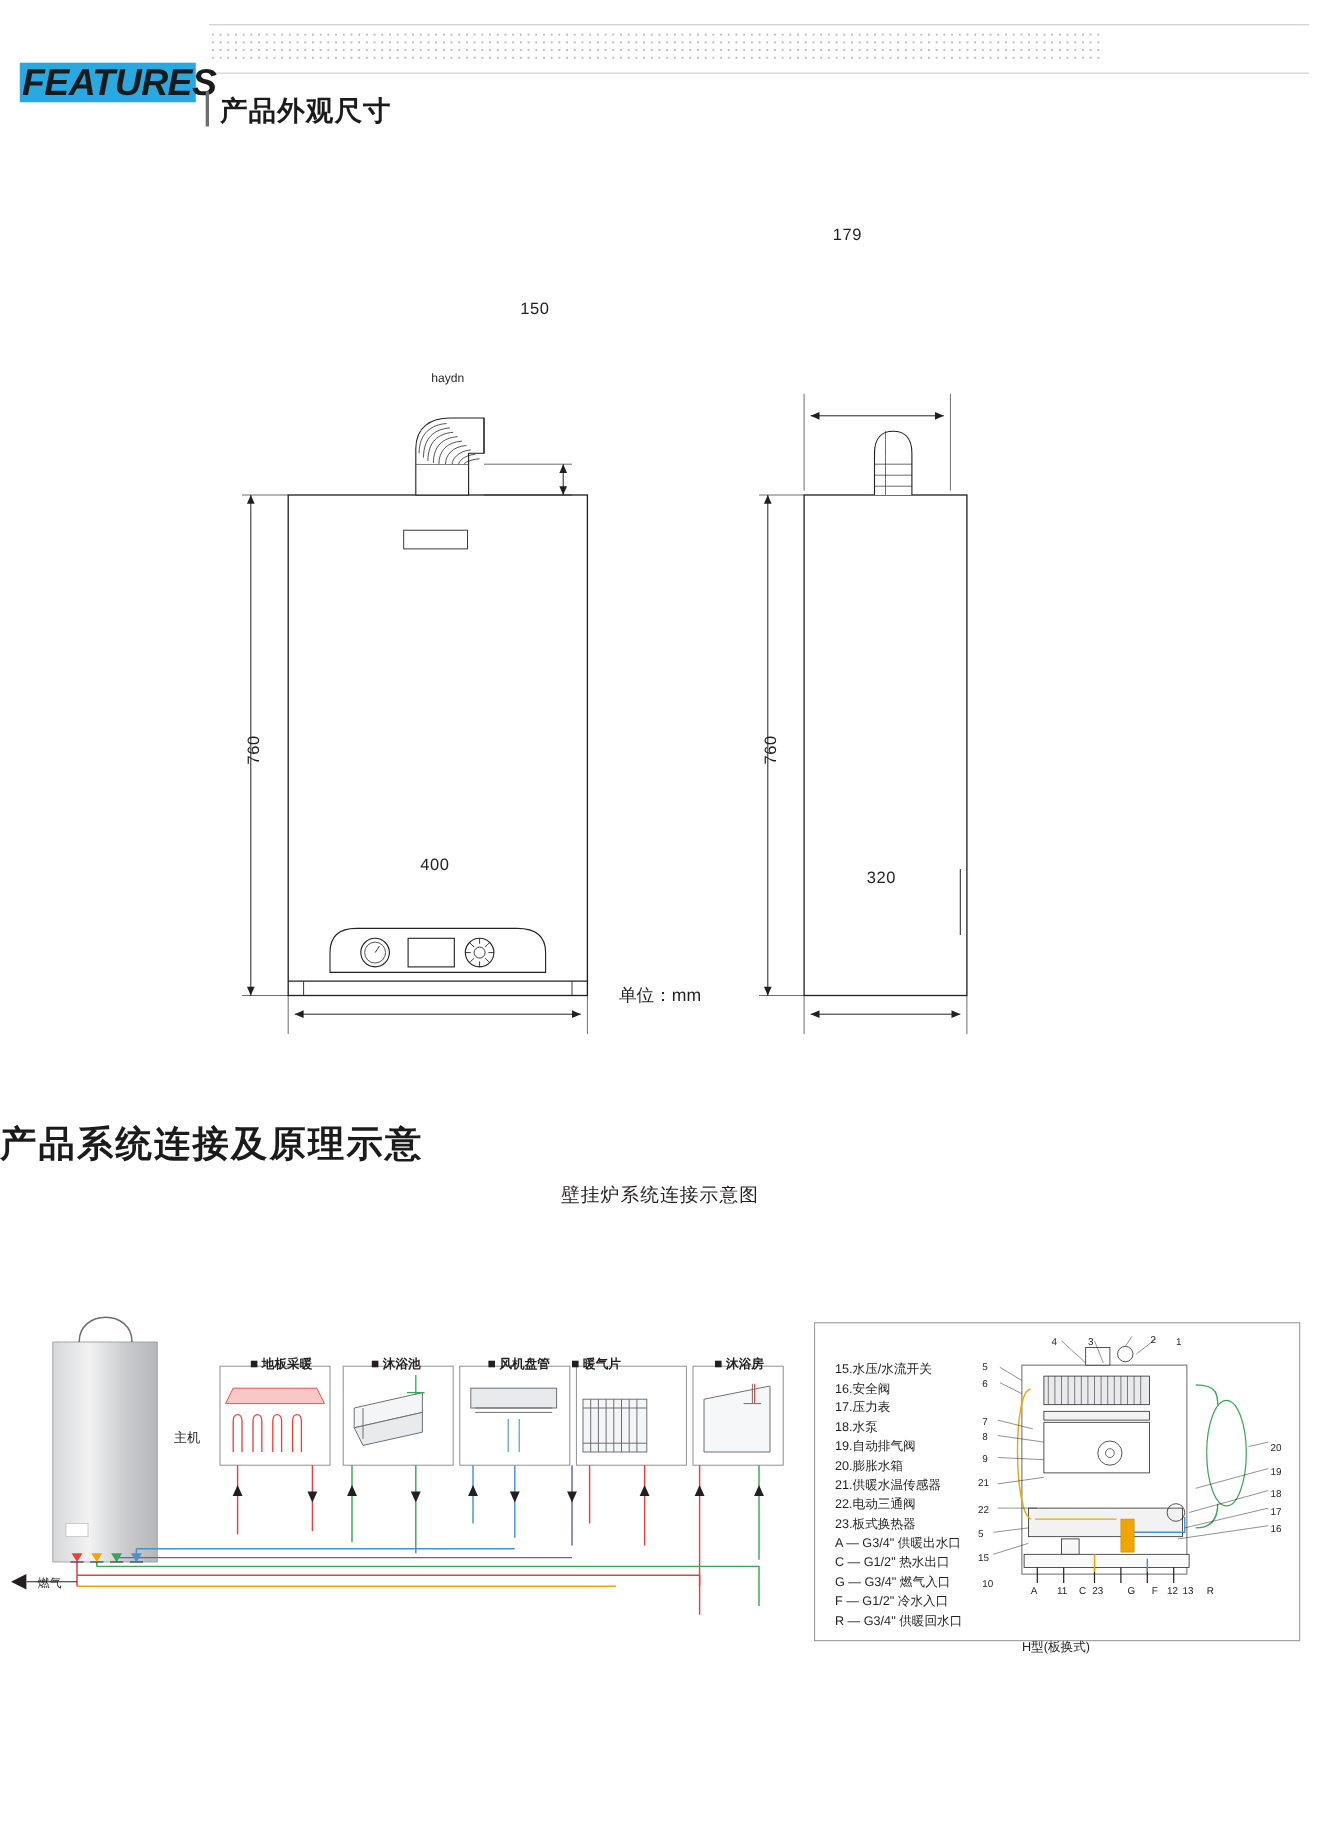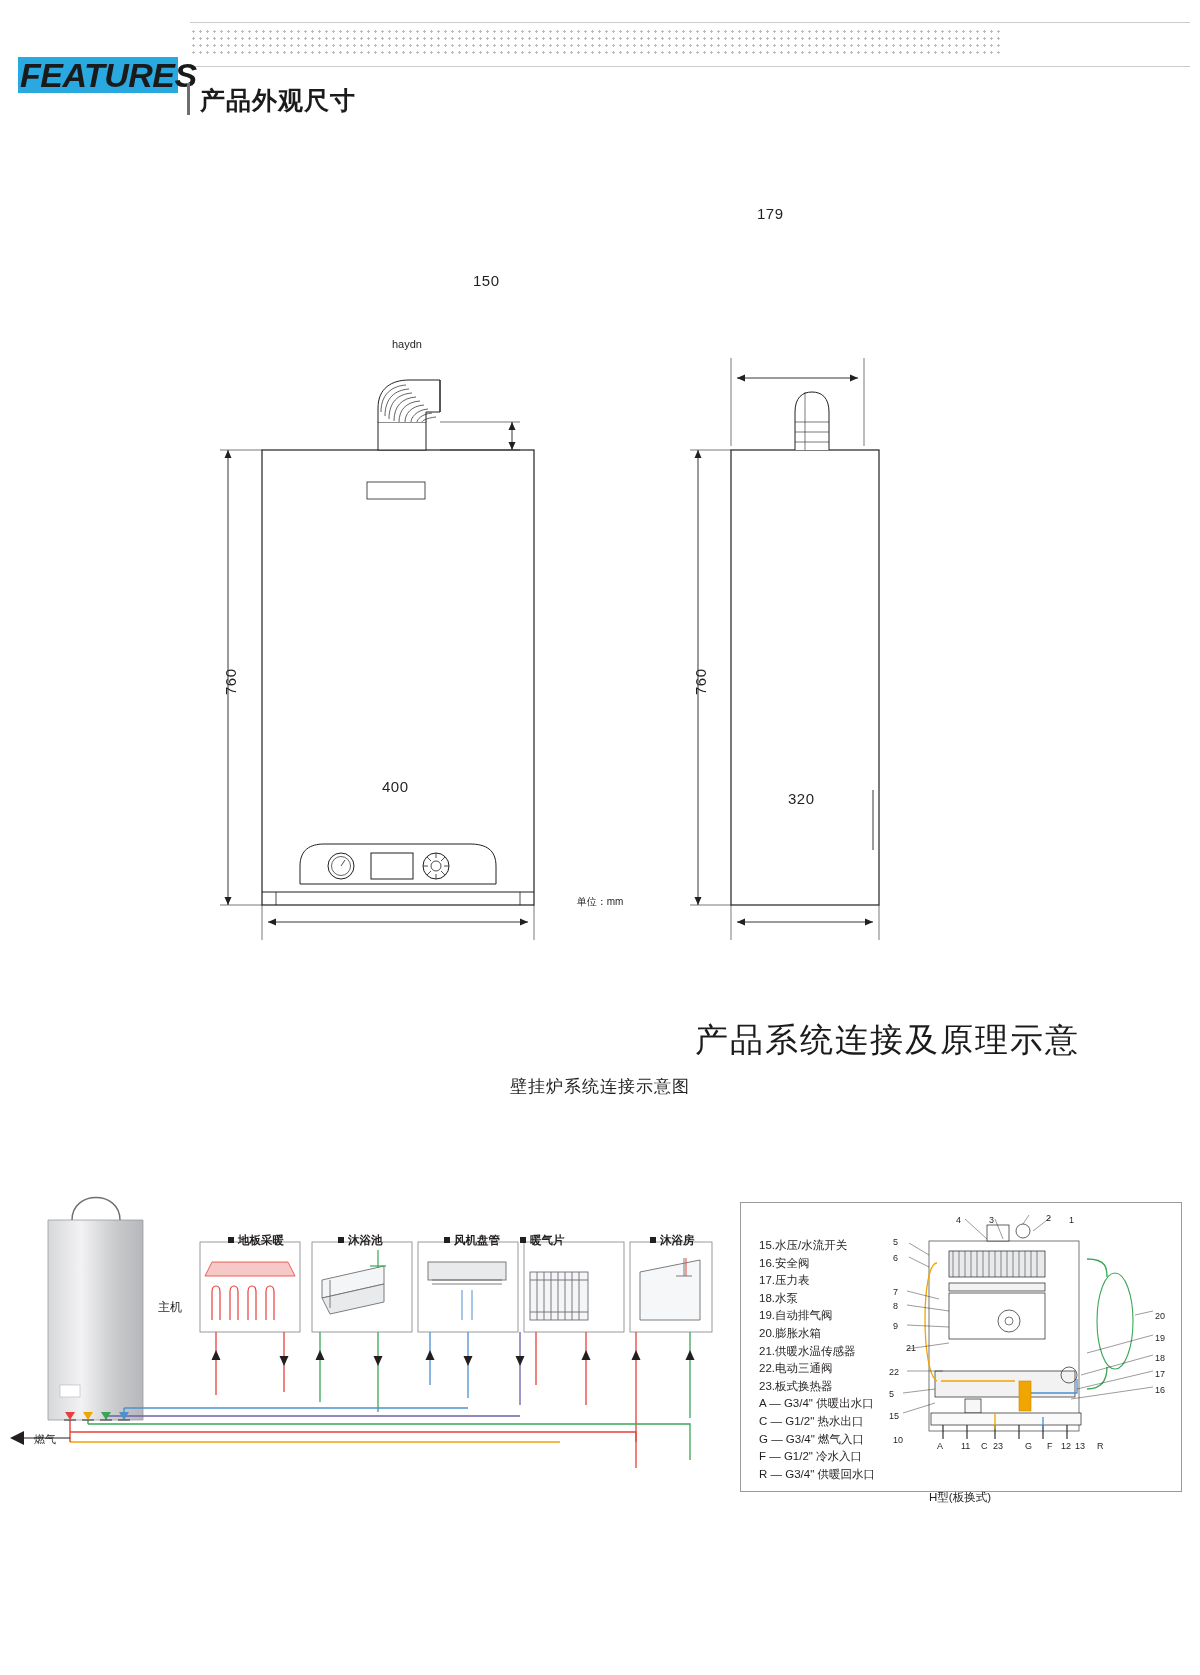--- a/index.html
+++ b/index.html
@@ -107,33 +107,33 @@
   .dim-label.vert {
     transform: rotate(-90deg);
     transform-origin: left top;
   }
   .unit-note {
     position: absolute;
     left: 0;
     top: 895px;
     width: 1200px;
     text-align: center;
-    font-size: 10px;
+    font-size: 16px;
     color: #231f20;
   }
 
   
   .sys-title {
     position: absolute;
     left: 0;
     top: 1018px;
     width: 1080px;
-    text-align: right;
+    text-align: left;
     font-size: 33px;
-    font-weight: normal;
+    font-weight: bold;
     letter-spacing: 2px;
     color: #1b1b1b;
   }
   .sys-sub {
     position: absolute;
     left: 0;
     top: 1075px;
     width: 1200px;
     text-align: center;
     font-size: 17px;
@@ -533,21 +533,21 @@
   <div class="num-lbl" style="left:215px; top:12px;">4</div>
   <div class="num-lbl" style="left:248px; top:12px;">3</div>
   <div class="num-lbl" style="left:305px; top:10px;">2</div>
   <div class="num-lbl" style="left:328px; top:12px;">1</div>
 
   <div class="num-lbl" style="left:152px; top:34px;">5</div>
   <div class="num-lbl" style="left:152px; top:50px;">6</div>
   <div class="num-lbl" style="left:152px; top:84px;">7</div>
   <div class="num-lbl" style="left:152px; top:98px;">8</div>
   <div class="num-lbl" style="left:152px; top:118px;">9</div>
-  <div class="num-lbl" style="left:165px; top:140px;">21</div>
+  <div class="num-lbl" style="left:148px; top:140px;">21</div>
   <div class="num-lbl" style="left:148px; top:164px;">22</div>
   <div class="num-lbl" style="left:148px; top:186px;">5</div>
   <div class="num-lbl" style="left:148px; top:208px;">15</div>
   <div class="num-lbl" style="left:152px; top:232px;">10</div>
 
   <div class="num-lbl" style="left:414px; top:108px;">20</div>
   <div class="num-lbl" style="left:414px; top:130px;">19</div>
   <div class="num-lbl" style="left:414px; top:150px;">18</div>
   <div class="num-lbl" style="left:414px; top:166px;">17</div>
   <div class="num-lbl" style="left:414px; top:182px;">16</div>

